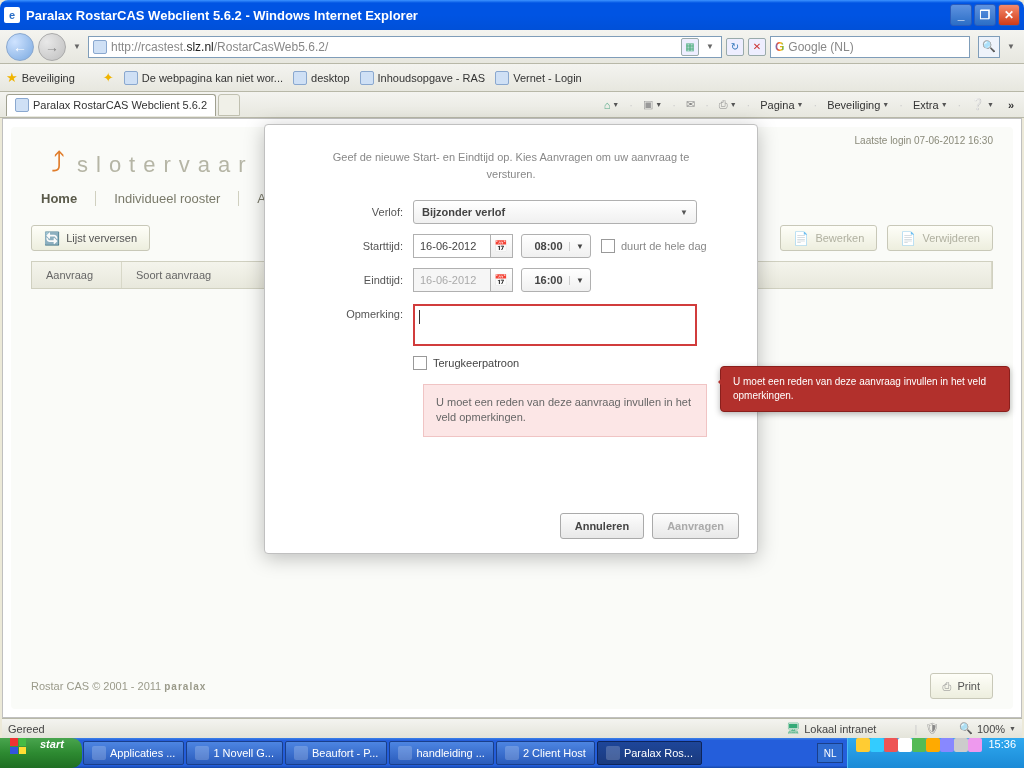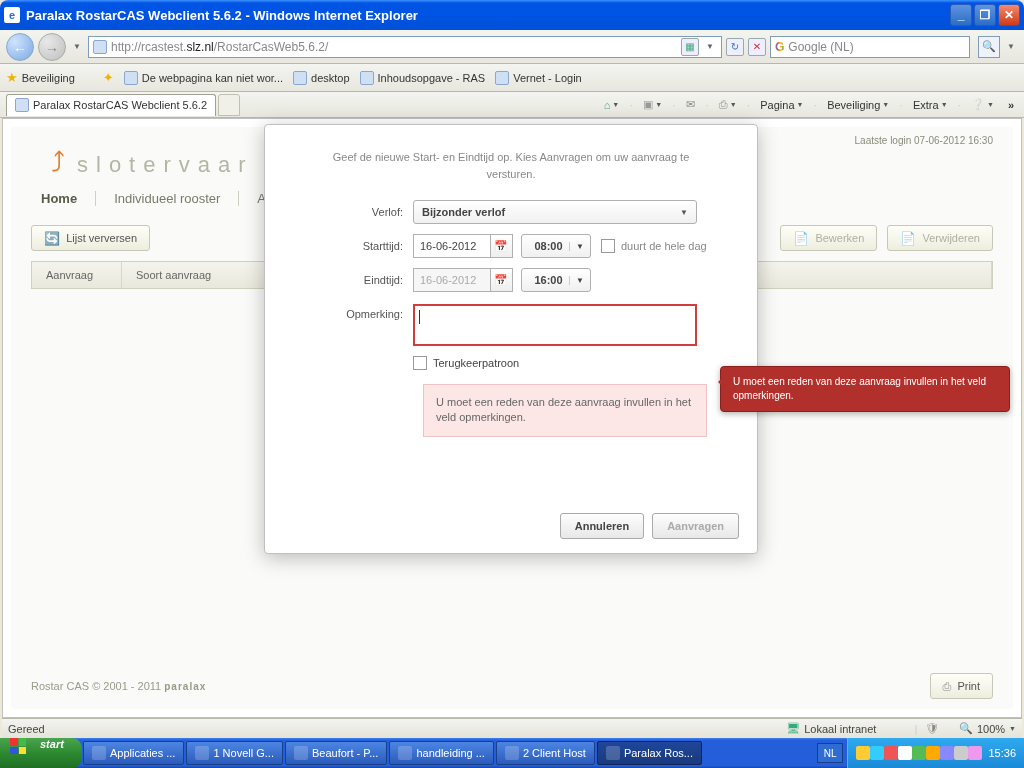--- a/index.html
+++ b/index.html
@@ -100,21 +100,21 @@
 
 
 .taskbar { position: absolute; left: 0; right: 0; bottom: 0; height: 30px; background: linear-gradient(to bottom, #3c82e8 0%, #245edb 8%, #245edb 92%, #1647a8 100%); display: flex; align-items: stretch; font-size: 11px; color: #fff; }
 .startbtn { width: 82px; background: linear-gradient(to bottom, #49a54e 0%, #2d8a31 50%, #1f6f23 100%); display: flex; align-items: flex-start; padding: 0 10px; font-weight: bold; font-style: italic; border-radius: 0 10px 10px 0; gap: 14px; }
 .winlogo { width: 16px; height: 16px; display: inline-grid; grid-template-columns: 1fr 1fr; grid-template-rows: 1fr 1fr; gap: 1px; }
 .winlogo span:nth-child(1){background:#e33;} .winlogo span:nth-child(2){background:#4b4;} .winlogo span:nth-child(3){background:#35d;} .winlogo span:nth-child(4){background:#fd3;}
 .taskbtn { height: 24px; margin: 3px 1px; padding: 0 8px; background: linear-gradient(#4d85e2,#2a5bbb); border: 1px solid #1a3f8a; border-radius: 2px; display: inline-flex; align-items: center; gap: 4px; max-width: 120px; overflow: hidden; white-space: nowrap; }
 .taskbtn.active { background: linear-gradient(#1e4699,#1a3a7e); border-color: #0d245a; }
 .taskico { width: 14px; height: 14px; background: #fff3; border-radius: 2px; display: inline-block; flex-shrink: 0; }
 .langbtn { height: 20px; margin: 5px 4px; padding: 0 6px; background: #2f6cd1; border: 1px solid #1a3f8a; font-size: 10px; display: inline-flex; align-items: center; }
-.tray { background: linear-gradient(to bottom, #2fa9f0 0%, #1b8ad6 100%); display: flex; align-items: center; padding: 0 8px; border-left: 1px solid #4dbaf5; }
+.tray { background: linear-gradient(to bottom, #2fa9f0 0%, #1b8ad6 100%); display: flex; align-items: flex-start; padding: 0 8px; border-left: 1px solid #4dbaf5; }
 .trayico { width: 14px; height: 14px; display: inline-block; border-radius: 2px; }
 .clock { font-size: 11px; margin-left: 6px; }
 .taskbar .spacer { flex: 1; }
 </style>
 </head>
 <body>
 
 <div class="titlebar">
   <span class="ie">e</span>
   <span>Paralax RostarCAS Webclient 5.6.2 - Windows Internet Explorer</span>

